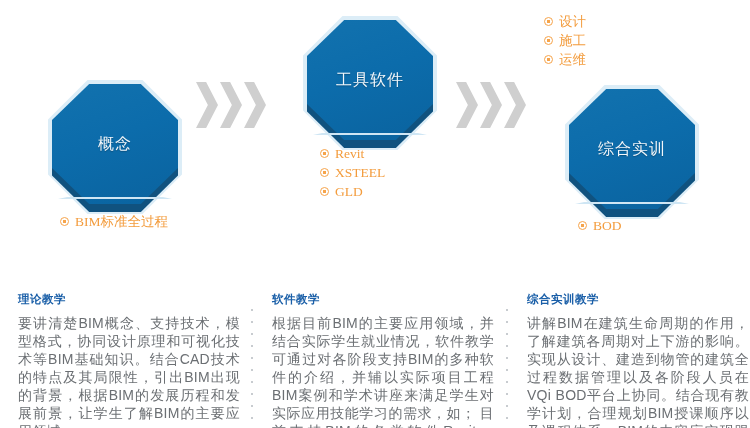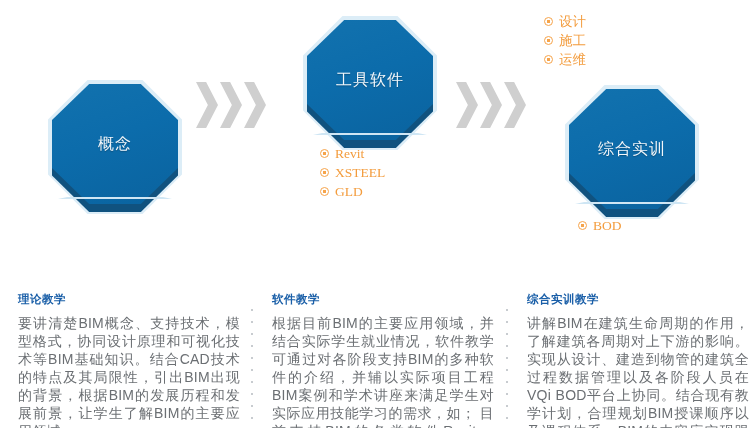--- a/index.html
+++ b/index.html
@@ -187,20 +187,26 @@
       <div class="oct-wrap">
         <div class="oct-halo"></div>
         <div class="oct-base"></div>
         <div class="oct-face">
           <span class="oct-label">概念</span>
         </div>
         <div class="oct-seam"></div>
       </div>
     </div>
 
+    <div class="bullets" style="left:60px; top:212px;">
+      <div class="row">
+        <span class="dot-icon"></span>
+        <span>BIM标准全过程</span>
+      </div>
+    </div>
 
     <div class="chevrons" style="left:196px; top:82px;">
       <div class="chev"></div>
       <div class="chev"></div>
       <div class="chev"></div>
     </div>
 
     <div class="node" style="left:303px; top:16px;">
       <div class="oct-wrap">
         <div class="oct-halo"></div>

